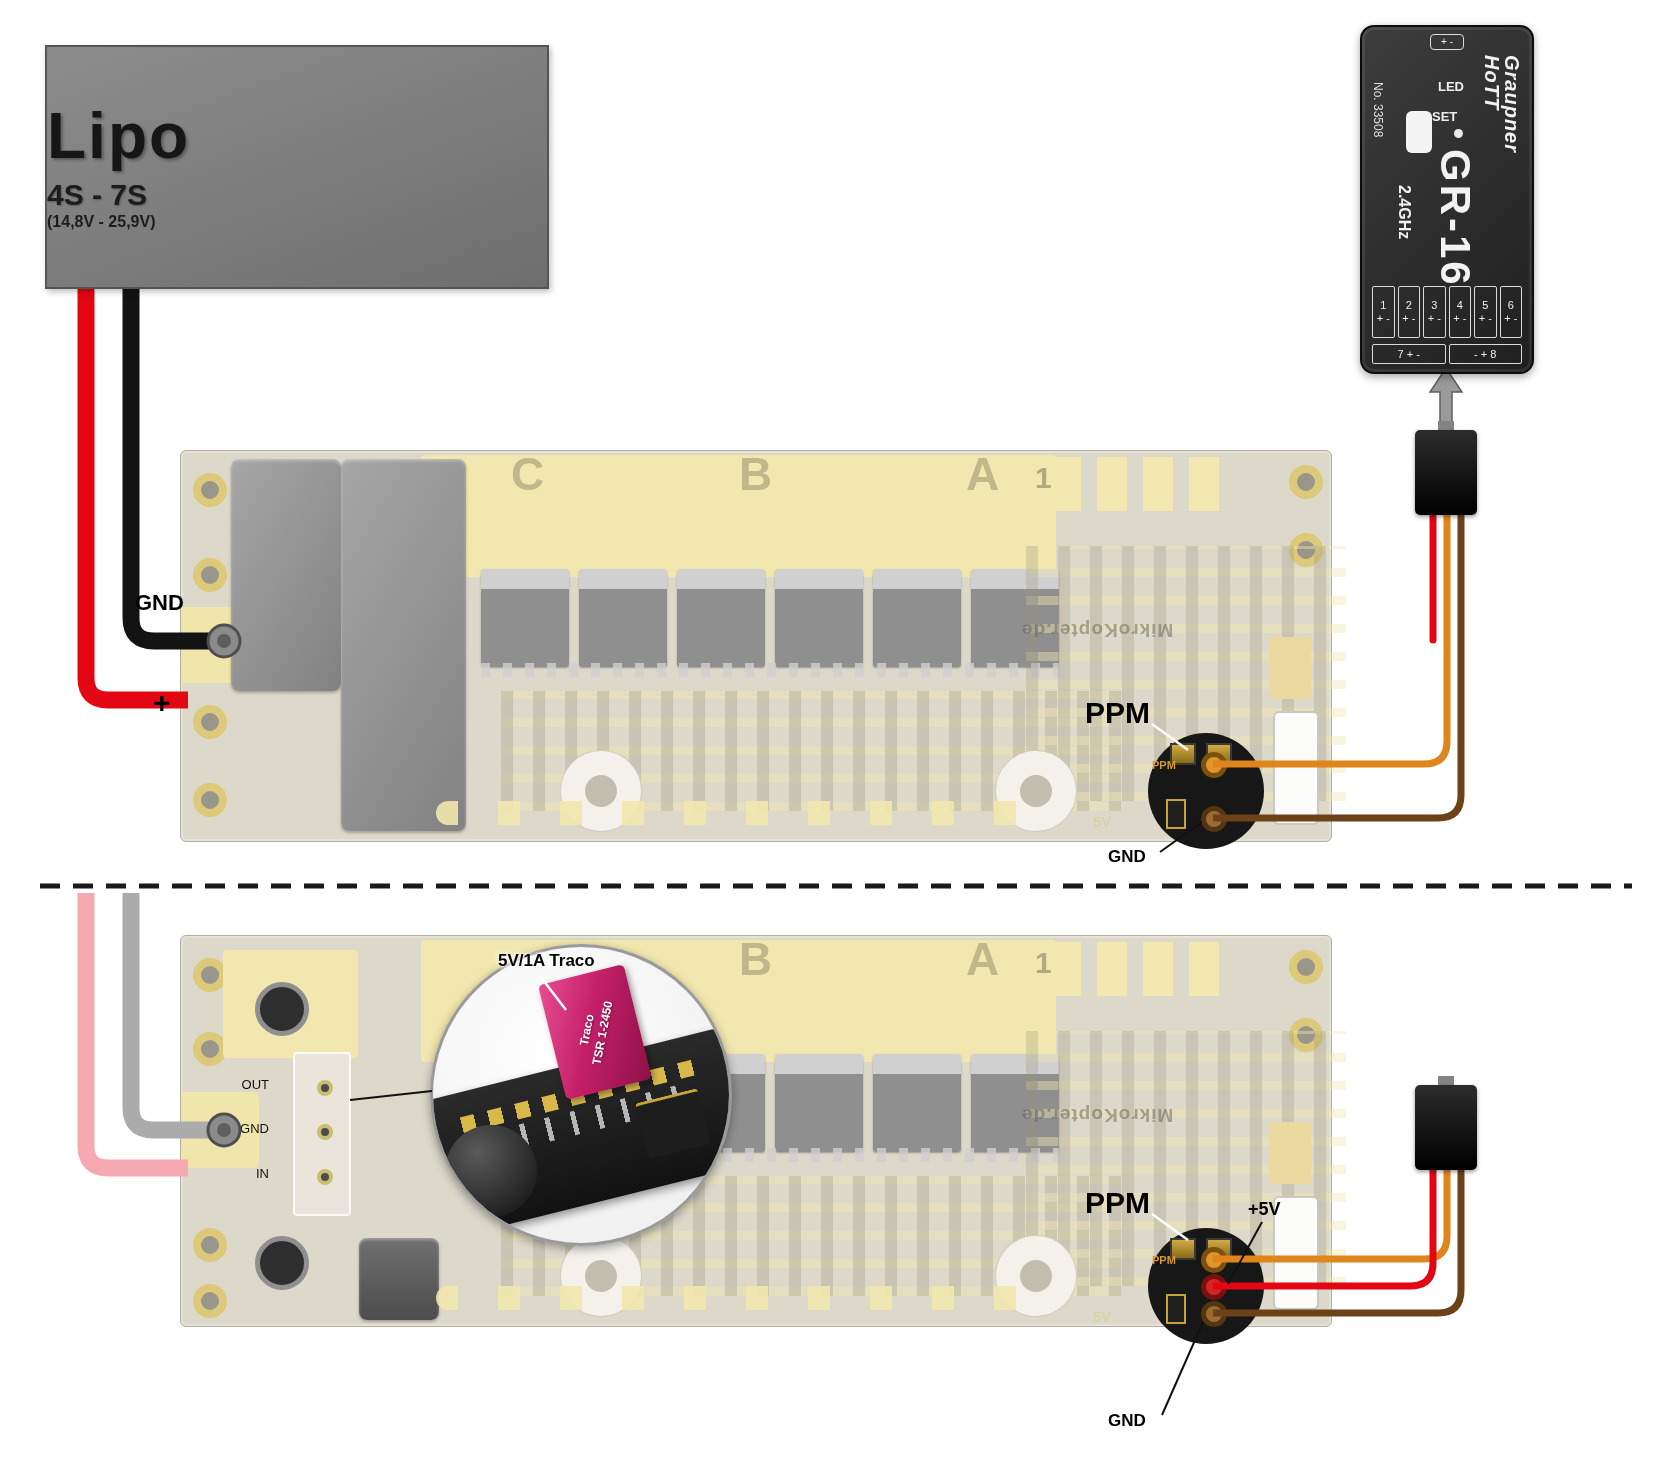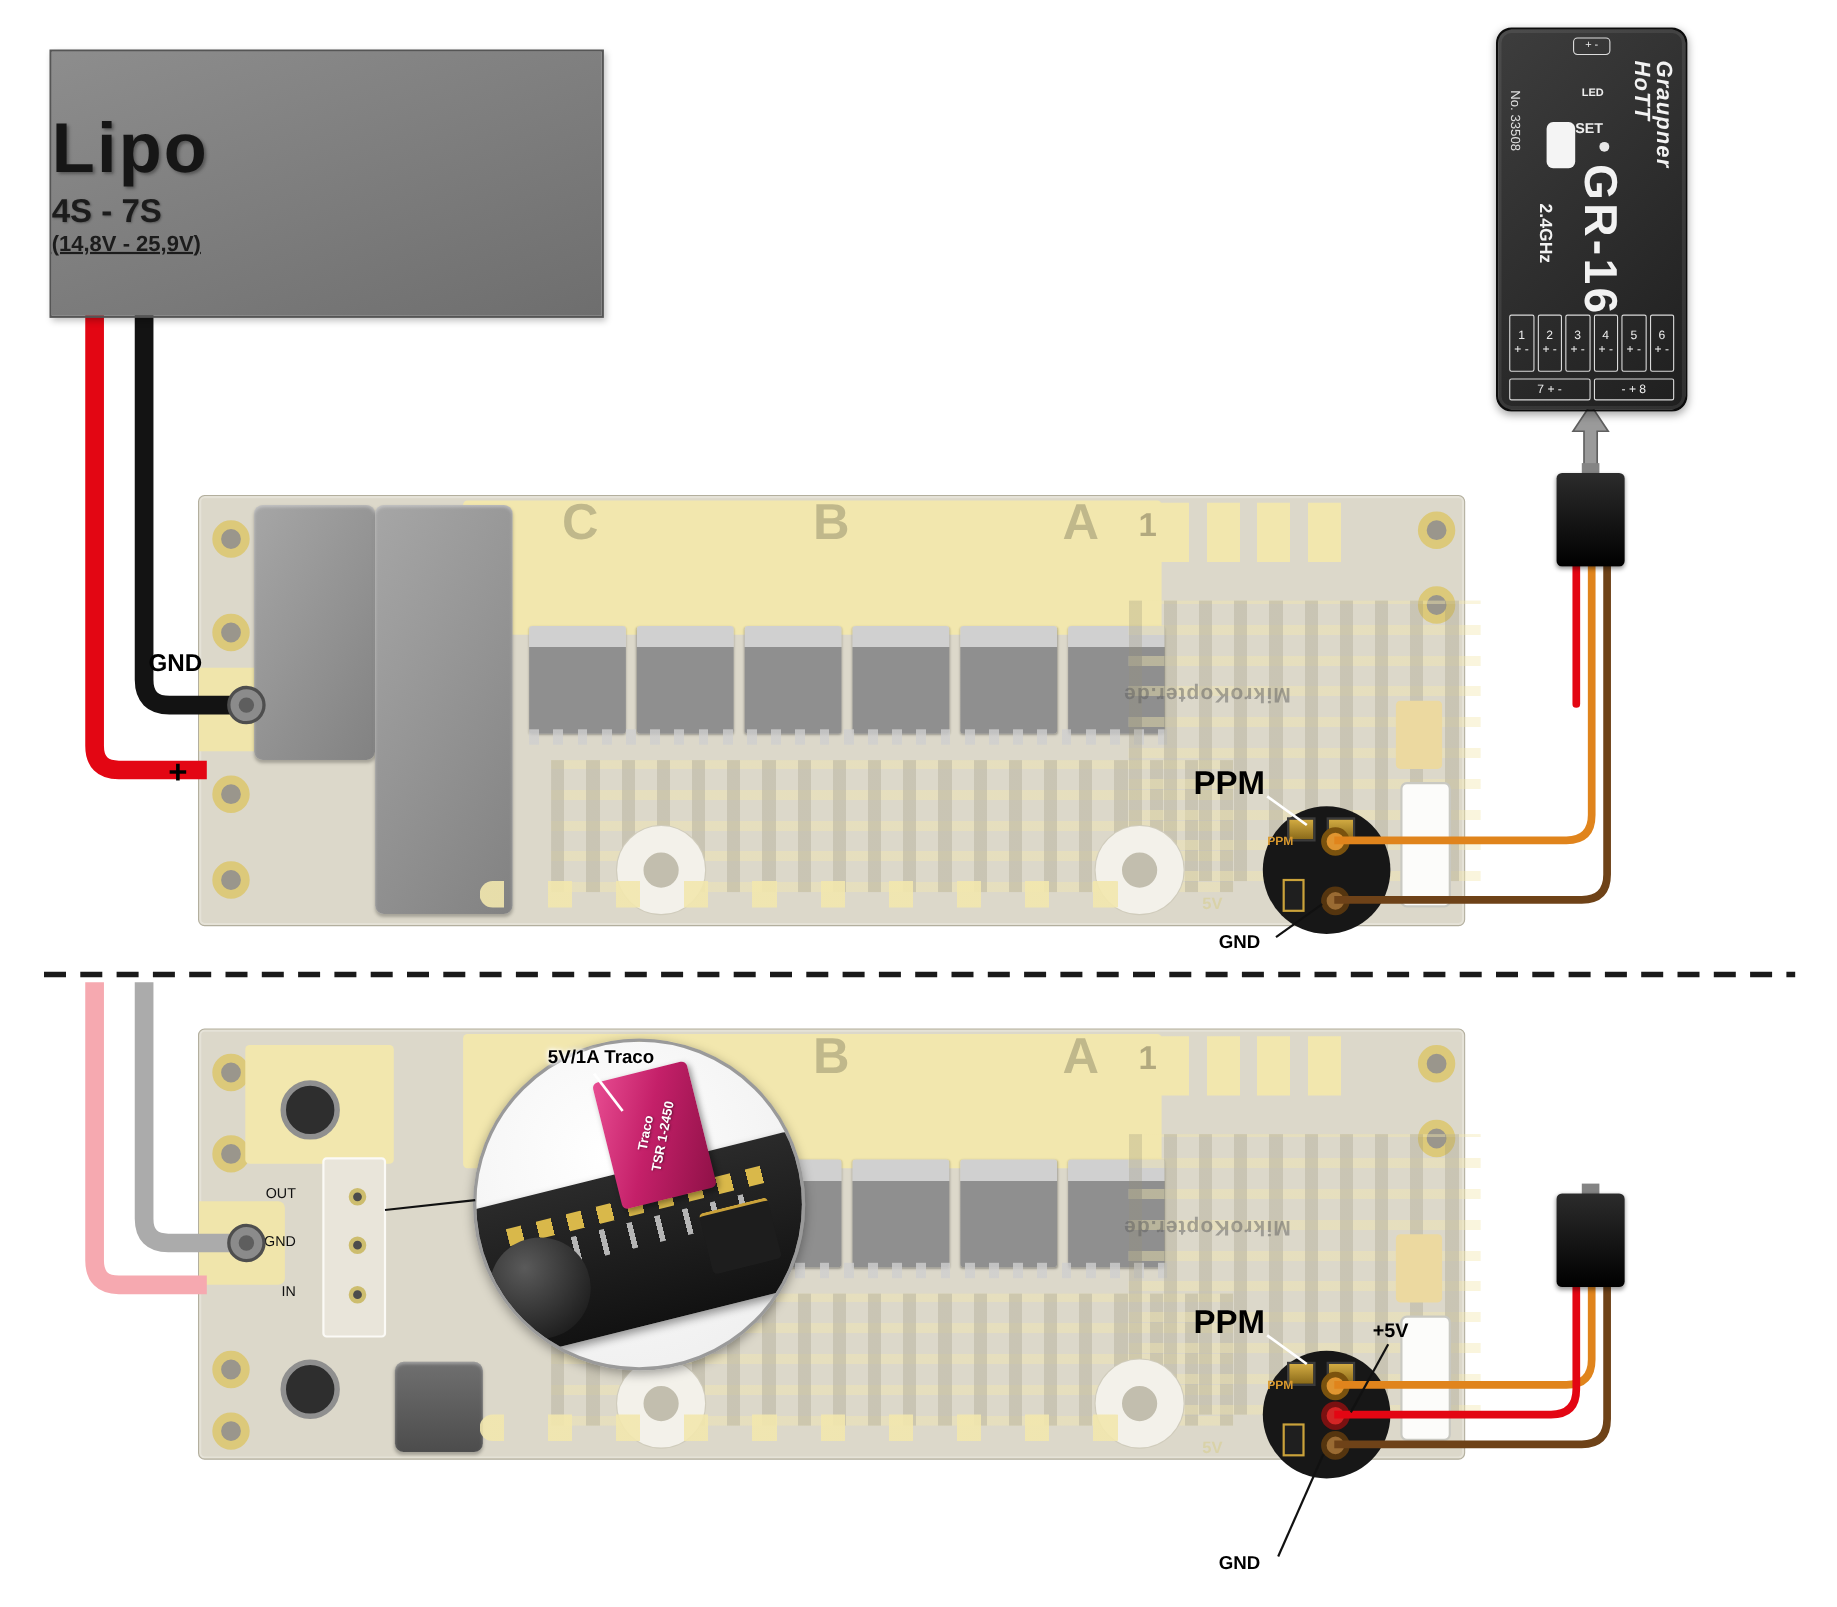--- a/index.html
+++ b/index.html
@@ -8,21 +8,21 @@
 
   
   .lipo{position:absolute;left:45px;top:45px;width:500px;height:240px;
         background:linear-gradient(160deg,#8d8d8d,#6e6e6e);border:2px solid #555;
         display:flex;flex-direction:column;align-items:flex-start;justify-content:center;
         z-index:40;box-shadow:2px 3px 6px rgba(0,0,0,.25);}
   .lipo-title{font-size:64px;font-weight:bold;color:#161616;letter-spacing:2px;
         text-shadow:2px 2px 3px rgba(0,0,0,.35);line-height:1;}
   .lipo-cells{font-size:30px;font-weight:bold;color:#1c1c1c;margin-top:12px;
         text-shadow:1px 1px 2px rgba(0,0,0,.3);line-height:1;}
-  .lipo-voltage{font-size:20px;font-weight:bold;color:#1c1c1c;margin-top:4px;line-height:1;text-decoration:underline;}
+  .lipo-voltage{font-size:16px;font-weight:bold;color:#1c1c1c;margin-top:4px;line-height:1;}
 
   
   .board{position:absolute;width:1150px;height:390px;background:#dcd8ca;
          border:1px solid #b3af9e;border-radius:6px;z-index:10;
          box-shadow:inset 0 0 0 2px rgba(255,255,255,.25);}
   .hole{position:absolute;width:34px;height:34px;border-radius:50%;
         border:8px solid #dcc97a;background:#9a968c;box-sizing:border-box;}
   .terminal-pad{position:absolute;left:0;top:156px;width:78px;height:76px;
         background:#f0e5ab;border-radius:0 6px 6px 0;}
   .cap{position:absolute;background:linear-gradient(120deg,#a6a6a6,#828282);border-radius:8px;
@@ -71,21 +71,21 @@
   
   .receiver{position:absolute;left:1360px;top:25px;width:170px;height:345px;border-radius:14px;
         background:linear-gradient(135deg,#3d3d3d,#1f1f1f);border:2px solid #0c0c0c;z-index:40;
         box-shadow:inset 0 0 0 3px rgba(255,255,255,.08),0 3px 8px rgba(0,0,0,.35);}
   .vtext{position:absolute;writing-mode:vertical-rl;color:#f2f2f2;line-height:1;}
   .rx-brand{right:10px;top:28px;font-size:20px;font-weight:bold;font-style:italic;letter-spacing:1px;}
   .rx-brand span{display:block;}
   .rx-model{right:56px;top:122px;font-size:42px;font-weight:800;letter-spacing:3px;}
   .rx-freq{left:34px;top:158px;font-size:16px;font-weight:bold;}
   .rx-no{left:10px;top:55px;font-size:12px;color:#ddd;}
-  .rx-led{position:absolute;left:76px;top:52px;font-size:10px;color:#eee;font-weight:bold;}
+  .rx-led{position:absolute;left:76px;top:52px;font-size:13px;color:#eee;font-weight:bold;}
   .rx-set{position:absolute;left:70px;top:82px;font-size:13px;color:#eee;font-weight:bold;}
   .rx-btn{position:absolute;left:44px;top:84px;width:26px;height:42px;background:#f4f4f4;border-radius:6px;}
   .rx-dot{position:absolute;left:92px;top:102px;width:9px;height:9px;border-radius:50%;background:#e8e8e8;}
   .rx-topmark{position:absolute;top:7px;left:50%;transform:translateX(-50%);border:1.5px solid #ddd;
         border-radius:4px;color:#eee;font-size:10px;padding:1px 10px;line-height:1.2;}
   .pins{position:absolute;left:10px;right:10px;bottom:34px;height:52px;display:flex;gap:3px;}
   .pin-cell{flex:1;border:1.5px solid #dadada;border-radius:2px;color:#eee;font-size:11px;
         display:flex;flex-direction:column;align-items:center;justify-content:center;line-height:1.2;}
   .pins2{position:absolute;left:10px;right:10px;bottom:8px;height:20px;display:flex;gap:3px;}
   .pin-wide{flex:1;border:1.5px solid #dadada;border-radius:2px;color:#eee;font-size:11px;

